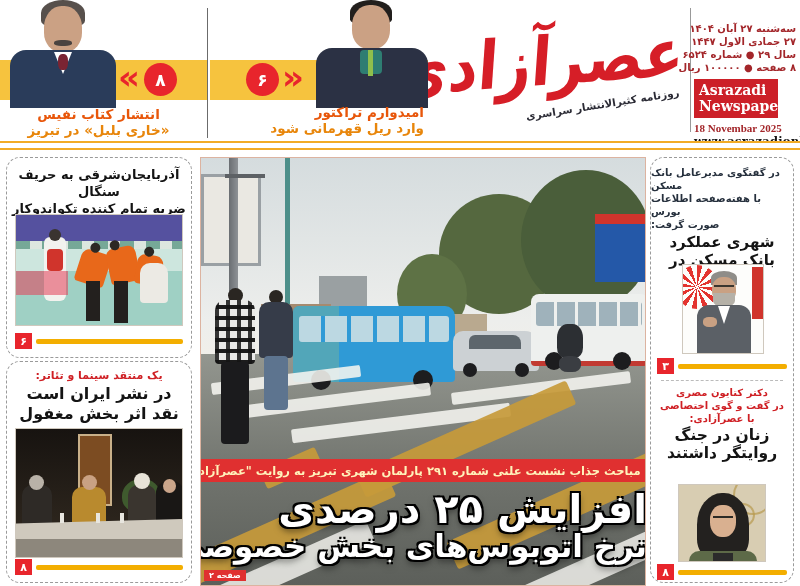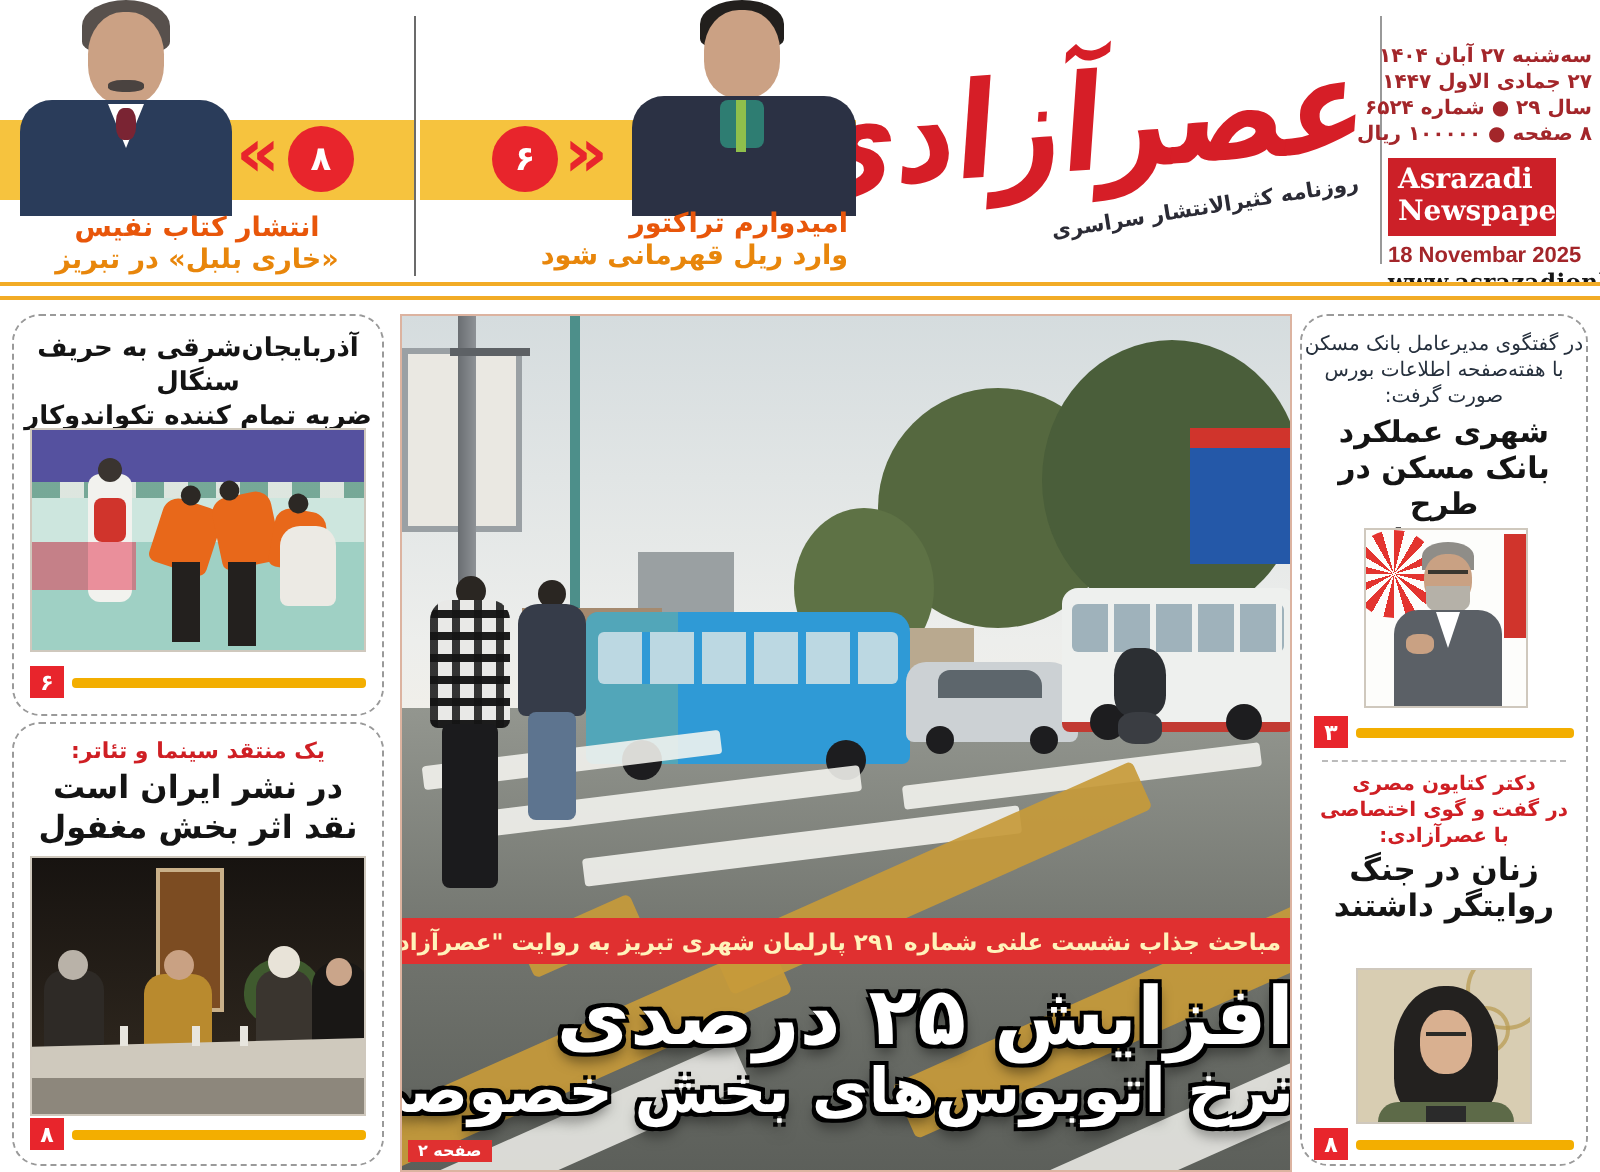--- a/index.html
+++ b/index.html
@@ -38,35 +38,35 @@
   .mast-title { position:absolute; right:6px; top:2px; color:#d61e27; font-weight:bold; font-size:58px;
     line-height:100px; transform:rotate(-4deg) skewX(-8deg) scaleY(1.15); transform-origin:right center; direction:rtl; white-space:nowrap;}
   .mast-sub { position:absolute; right:10px; top:98px; color:#2b2b35; font-size:10.5px; font-weight:bold;
     transform:rotate(-9deg); direction:rtl; white-space:nowrap;}
 
   
   .info { position:absolute; left:694px; top:22px; width:102px; }
   .info .fa { color:#a3262a; font-size:10px; font-weight:bold; text-align:right; direction:rtl; line-height:13px; white-space:nowrap;}
   .brandbox { margin-top:5px; width:84px; background:#cc2028; color:#fff; padding:3px 5px 4px 5px;
     font-family:"DejaVu Serif", serif; font-weight:bold; font-size:14px; line-height:16px; }
-  .date-en { margin-top:4px; color:#a3262a; font-family:Liberation Sans, sans-serif; font-weight:bold; font-size:11px;}
+  .date-en { margin-top:4px; color:#a3262a; font-family:Liberation Serif, serif; font-weight:bold; font-size:11px;}
   .website { color:#161616; font-family:"DejaVu Serif", serif; font-weight:bold; font-size:11.5px; letter-spacing:.2px;}
 
   .hr-double { position:absolute; top:141px; left:0; width:800px; height:9px;
     border-top:2px solid #f2ab25; border-bottom:2px solid #f2ab25; background:#fff; }
 
   
   .dashed-box { position:absolute; border:1.5px dashed #9a9a9a; border-radius:14px; background:#fff; overflow:hidden;}
   .lbox1 { left:6px; top:157px; width:186px; height:201px; }
   .lbox2 { left:6px; top:361px; width:186px; height:222px; }
   .rbox  { left:650px; top:157px; width:144px; height:426px; }
 
   .hl { direction:rtl; text-align:center; font-weight:bold; color:#141414; }
   .lead-red { direction:rtl; text-align:center; font-weight:bold; color:#cf1f24; }
-  .lead-dark { direction:rtl; text-align:center; font-weight:normal; color:#26303d; }
+  .lead-dark { direction:rtl; text-align:left; font-weight:bold; color:#26303d; }
 
   .badge-row { position:absolute; display:flex; align-items:center; z-index:6;}
   .badge-sq { width:17px; height:16px; background:#e8252c; color:#fff; font-size:11px; font-weight:bold;
     display:flex; align-items:center; justify-content:center; }
   .badge-bar { flex:1; height:5px; background:#f3ae00; margin-left:4px; border-radius:2px;}
 
   
   .ph { position:absolute; overflow:hidden; border:1px solid #cfc8bd; }
 
   

